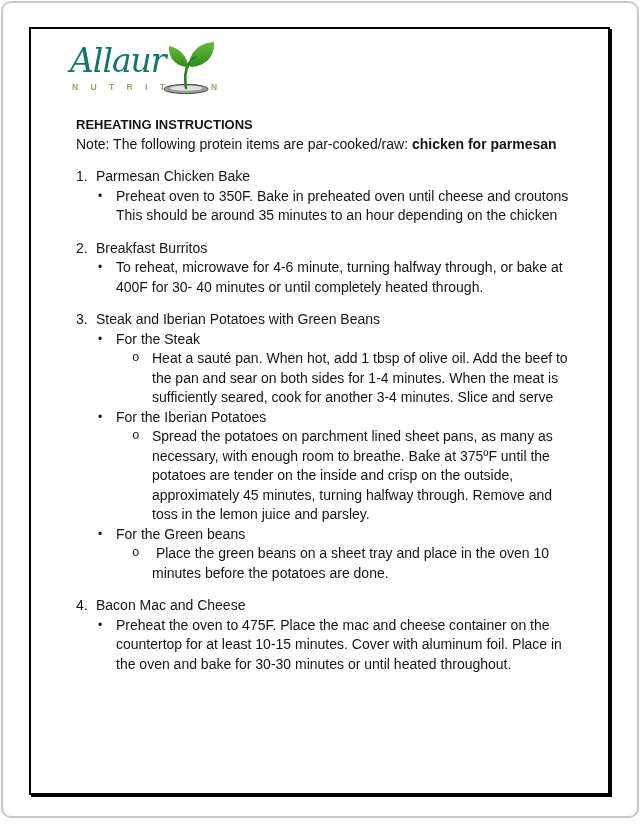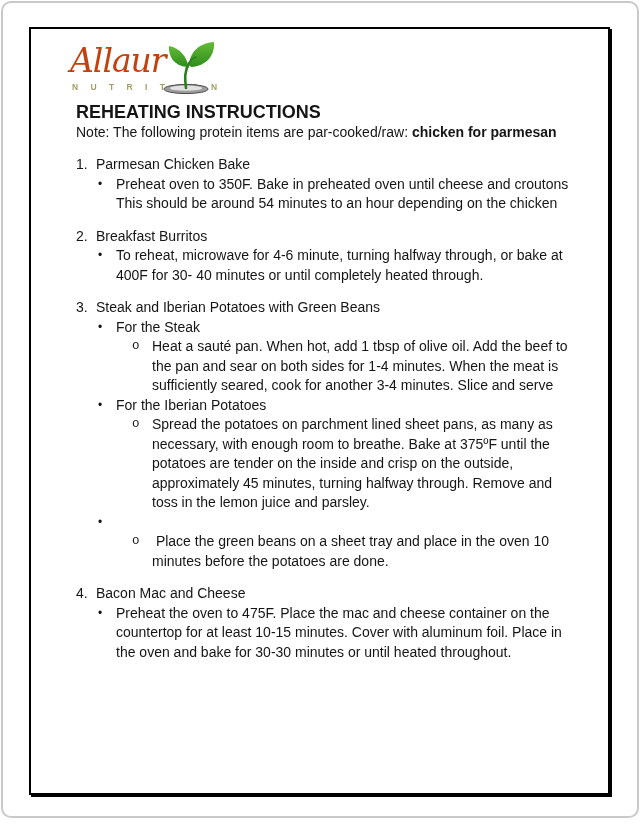--- a/index.html
+++ b/index.html
@@ -1,25 +1,25 @@
 <!DOCTYPE html>
 <html><head>
 <meta charset="utf-8">
 <style>
   html,body{margin:0;padding:0;background:#ffffff;}
   body{width:642px;height:826px;position:relative;font-family:"Liberation Sans",sans-serif;color:#151515;}
   .screen{position:absolute;left:1px;top:1px;width:634px;height:813px;border:2px solid #c9c9c9;border-radius:10px;background:#ffffff;}
   .page{position:absolute;left:26px;top:24px;width:581px;height:768px;border:2px solid #000;box-shadow:2px 2px 0 0 #000;background:#fff;box-sizing:border-box;padding:12px 28px 0 45px;overflow:hidden;}
   
   .logo{position:relative;height:56px;width:190px;margin-left:-6px;}
-  .logo-script{position:absolute;left:0;top:2px;font-family:"DejaVu Serif",serif;font-style:italic;font-size:33px;line-height:36px;color:#c2410c;letter-spacing:-1px;}
+  .logo-script{position:absolute;left:0;top:2px;font-family:"DejaVu Serif",serif;font-style:italic;font-size:33px;line-height:36px;color:#0f766e;letter-spacing:-1px;}
   .logo-tagline{position:absolute;left:2px;top:41px;font-size:8.5px;letter-spacing:5px;color:#a39d66;font-weight:700;}
   .logo-plant{position:absolute;left:86px;top:0;}
   
-  .doc-title{margin-top:6px;font-weight:700;font-size:18px;line-height:19.5px;}
+  .doc-title{margin-top:18px;font-weight:700;font-size:13px;line-height:19.5px;}
   .line{font-size:14px;line-height:19.5px;white-space:pre;}
   .bold{font-weight:700;}
   .section{margin-top:13px;}
   .sec-header{display:flex;font-size:14px;line-height:19.5px;}
   .sec-num{width:20px;flex:0 0 20px;}
   .entry{display:flex;}
   .entry .marker{font-size:14px;line-height:19.5px;}
   .entry.l1{padding-left:22px;}
   .entry.l1 .marker{width:18px;flex:0 0 18px;font-size:12px;}
   .entry.l2{padding-left:56px;}
@@ -57,21 +57,21 @@
     <div id="sections">
         <div class="section">
           <div class="sec-header">
             <div class="sec-num">1.</div>
             <div>Parmesan Chicken Bake</div>
           </div>
           <div class="entry l1">
             <div class="marker">•</div>
             <div>
               <div class="line">Preheat oven to 350F. Bake in preheated oven until cheese and croutons</div>
-              <div class="line">This should be around 54 minutes to an hour depending on the chicken</div>
+              <div class="line">This should be around 35 minutes to an hour depending on the chicken</div>
             </div>
           </div>
         </div>
         <div class="section">
           <div class="sec-header">
             <div class="sec-num">2.</div>
             <div>Breakfast Burritos</div>
           </div>
           <div class="entry l1">
             <div class="marker">•</div>
@@ -111,20 +111,23 @@
             <div>
               <div class="line">Spread the potatoes on parchment lined sheet pans, as many as</div>
               <div class="line">necessary, with enough room to breathe. Bake at 375ºF until the</div>
               <div class="line">potatoes are tender on the inside and crisp on the outside,</div>
               <div class="line">approximately 45 minutes, turning halfway through. Remove and</div>
               <div class="line">toss in the lemon juice and parsley.</div>
             </div>
           </div>
           <div class="entry l1">
             <div class="marker">•</div>
+            <div>
+              <div class="line">For the Green beans</div>
+            </div>
           </div>
           <div class="entry l2">
             <div class="marker">o</div>
             <div>
               <div class="line"> Place the green beans on a sheet tray and place in the oven 10</div>
               <div class="line">minutes before the potatoes are done.</div>
             </div>
           </div>
         </div>
         <div class="section">

